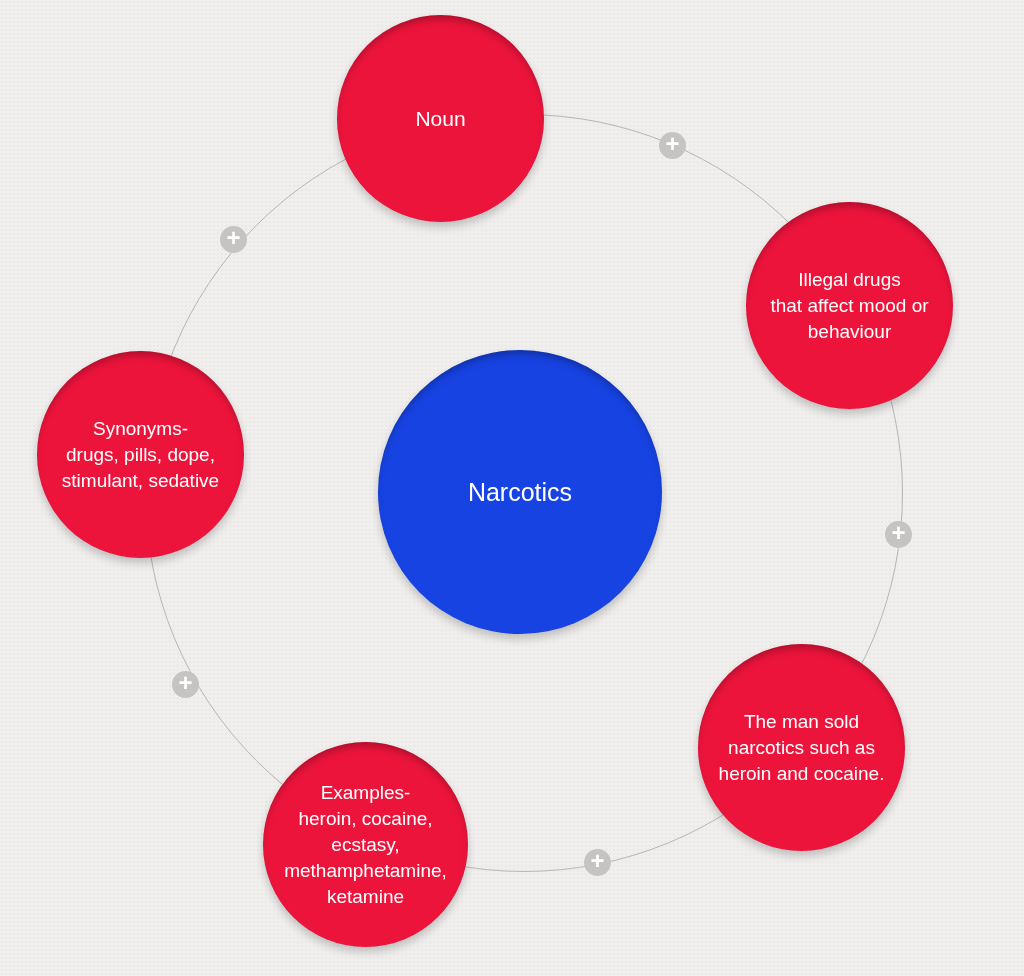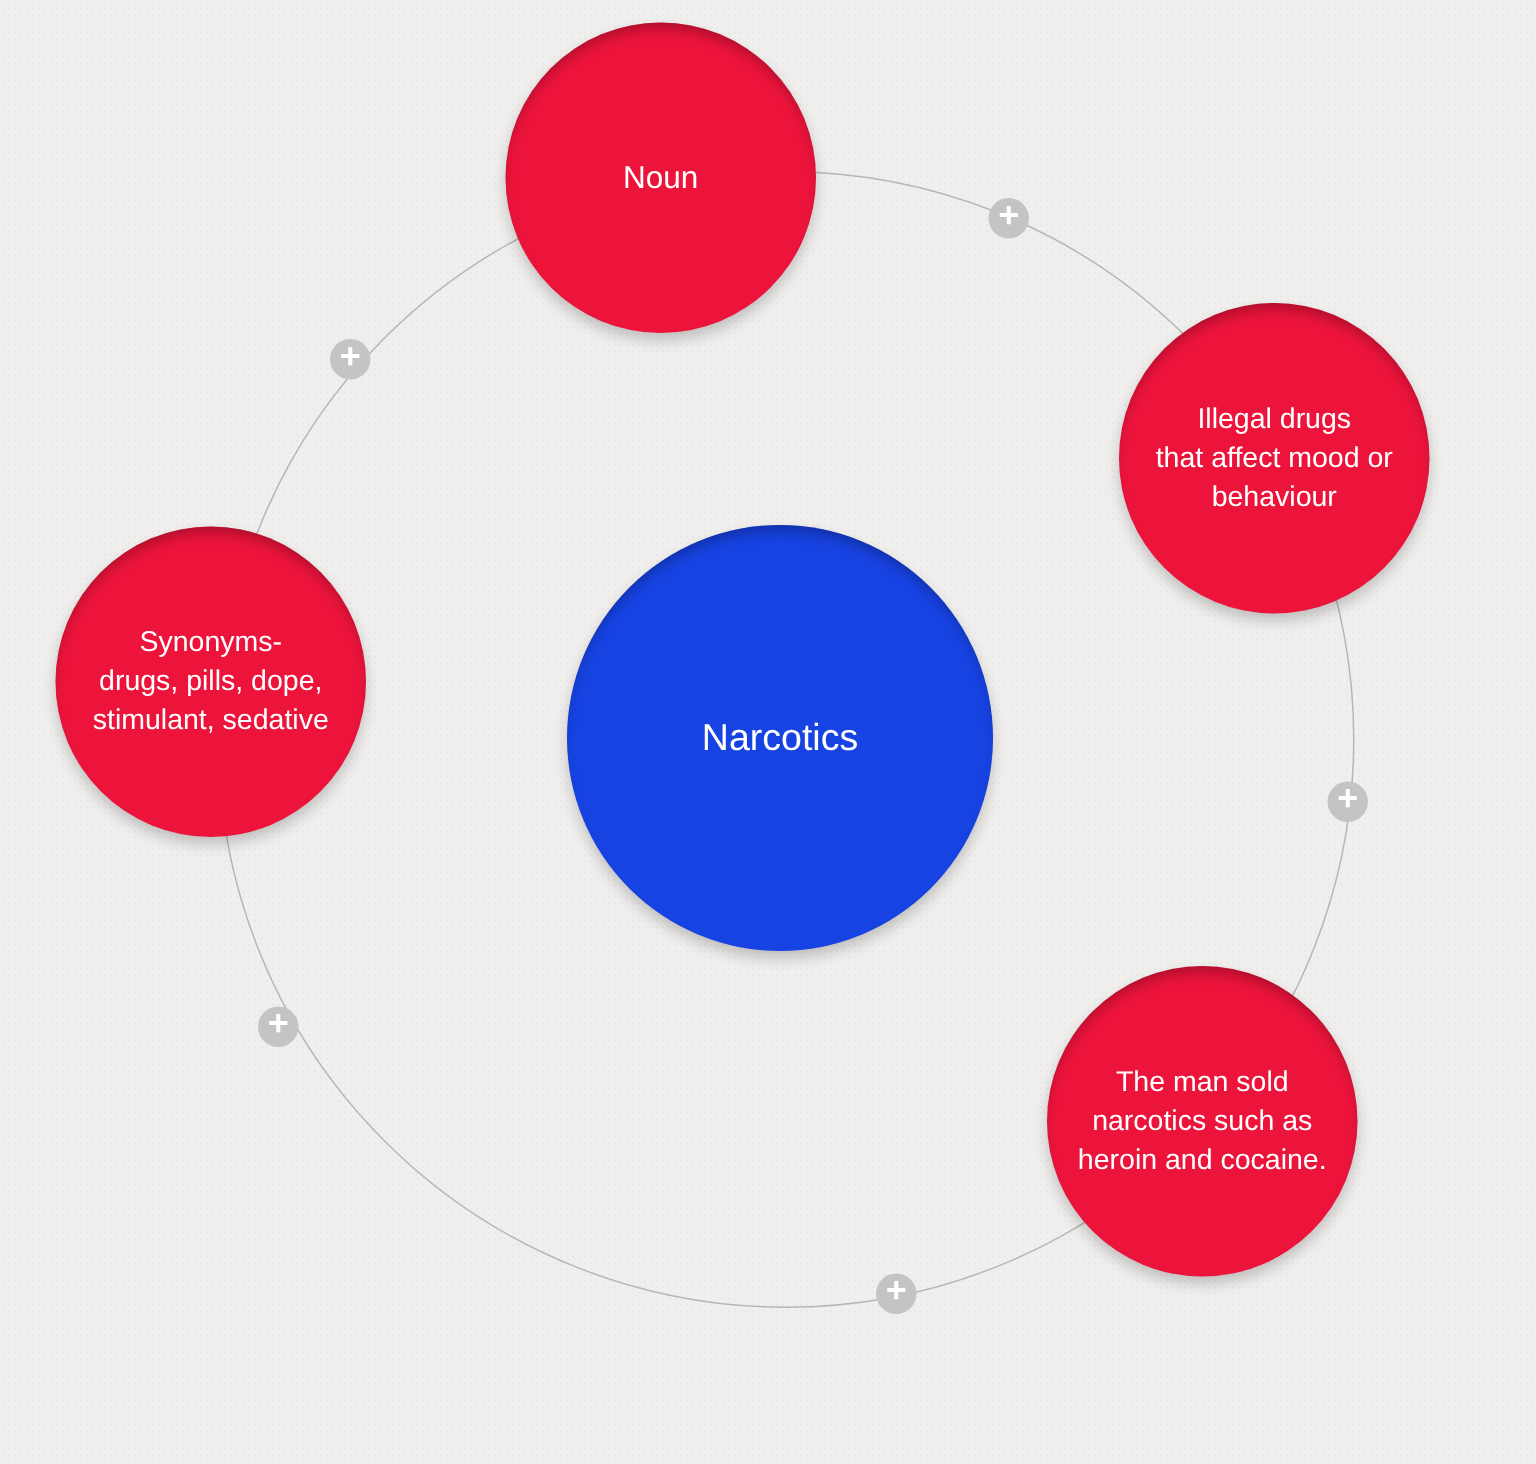--- a/index.html
+++ b/index.html
@@ -128,14 +128,21 @@
     <div class="line">narcotics such as</div>
     <div class="line">heroin and cocaine.</div>
   </div>
 
   <div class="bubble red node-synonyms">
     <div class="line">Synonyms-</div>
     <div class="line">drugs, pills, dope,</div>
     <div class="line">stimulant, sedative</div>
   </div>
 
+  <div class="bubble red node-examples">
+    <div class="line">Examples-</div>
+    <div class="line">heroin, cocaine,</div>
+    <div class="line">ecstasy,</div>
+    <div class="line">methamphetamine,</div>
+    <div class="line">ketamine</div>
+  </div>
 
 </div>
 
 </body></html>

